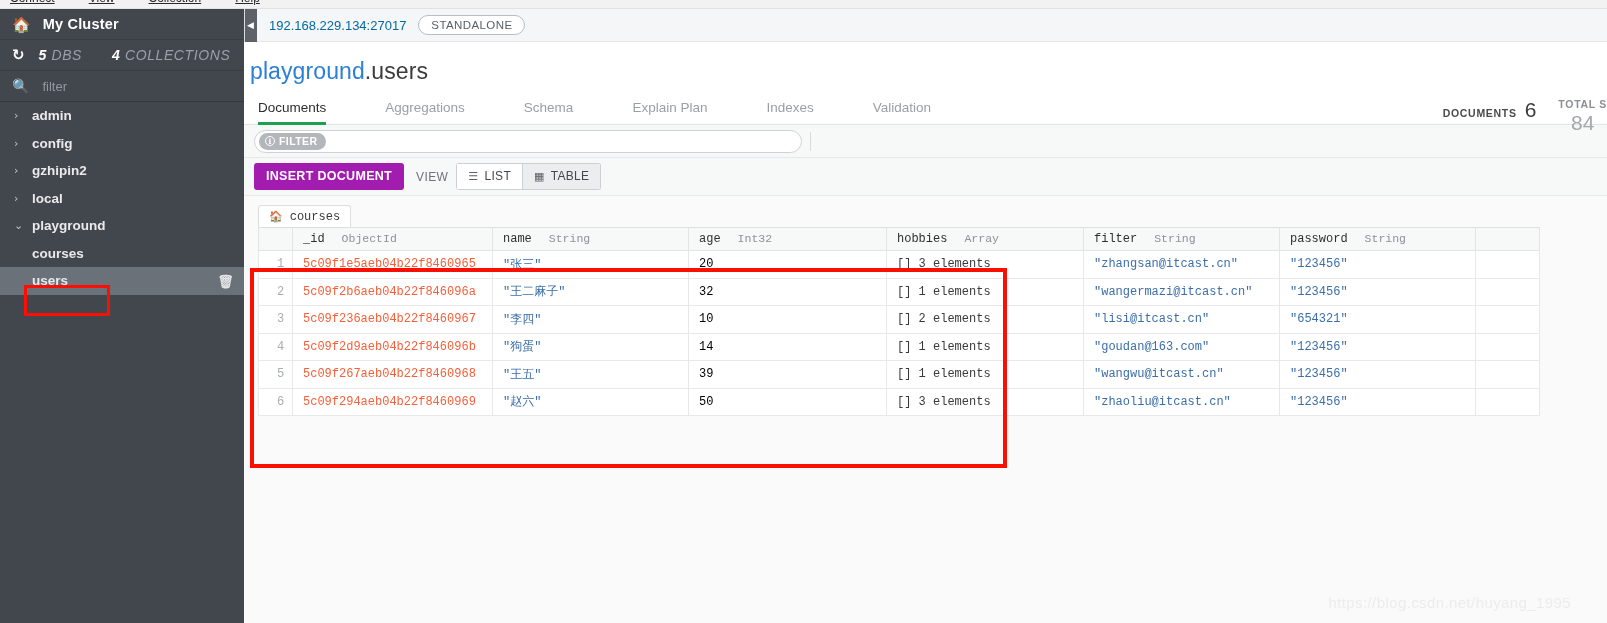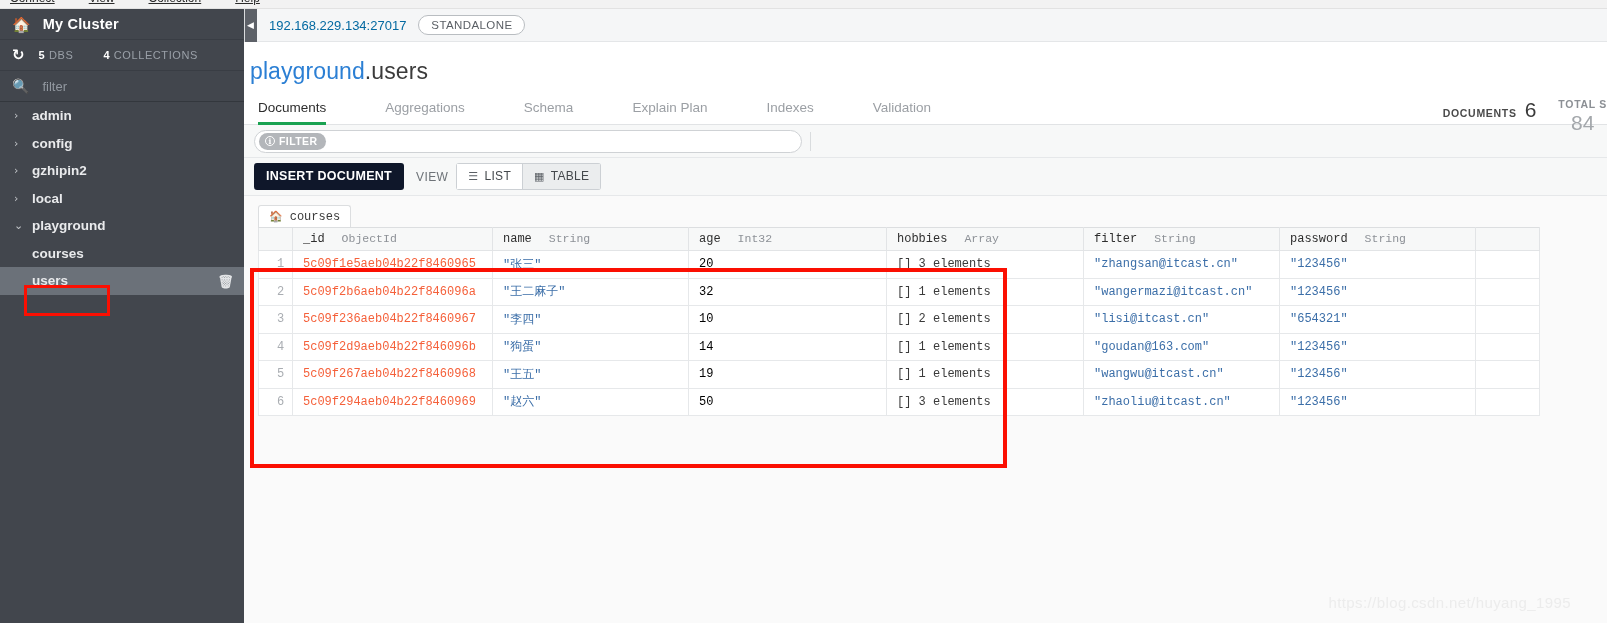--- a/index.html
+++ b/index.html
@@ -56,21 +56,21 @@
     height: 31px;
     display: flex; align-items: center;
     padding-left: 12px;
     background: #42464d;
     border-bottom: 1px solid #393d44;
   }
   .sb-stats .refresh-ico {
     font-size: 15px; color: #fff; margin-right: 14px; font-weight: bold;
     font-family: "DejaVu Sans", sans-serif;
   }
-  .sb-stats .stat { font-size: 11px; color: #9aa0a8; letter-spacing: .6px; }
+  .sb-stats .stat { font-size: 14px; color: #9aa0a8; letter-spacing: .6px; font-style: italic; }
   .sb-stats .stat b { color: #fff; font-weight: bold; }
   .sb-stats .stat.second { margin-left: 30px; }
 
   .sb-filter {
     height: 31px;
     display: flex; align-items: center;
     padding-left: 12px;
     background: #42464d;
     border-bottom: 1px solid #33373d;
   }
@@ -216,21 +216,21 @@
   }
 
   .toolbar {
     height: 38px;
     background: #f7f8f8;
     border-bottom: 1px solid #e6e8ea;
     display: flex; align-items: center;
     padding-left: 10px;
   }
   .btn-insert {
-    background: #0f172a; color: #fff;
+    background: #a21caf; color: #fff;
     font-size: 12.5px; font-weight: bold;
     letter-spacing: .3px;
     padding: 6px 12px 7px;
     border: none; border-radius: 3px;
     cursor: pointer;
   }
   .view-label {
     font-size: 12px; color: #6e7378;
     margin: 0 8px 0 12px;
     letter-spacing: .4px;
@@ -567,21 +567,21 @@
               <td class="v-int">14</td>
               <td class="v-arr">[] 1 elements</td>
               <td class="v-str">"goudan@163.com"</td>
               <td class="v-str">"123456"</td>
               <td class="empty-cell"></td>
             </tr>
             <tr>
               <td class="idx">5</td>
               <td class="v-oid">5c09f267aeb04b22f8460968</td>
               <td class="v-str">"王五"</td>
-              <td class="v-int">19</td>
+              <td class="v-int">39</td>
               <td class="v-arr">[] 1 elements</td>
               <td class="v-str">"wangwu@itcast.cn"</td>
               <td class="v-str">"123456"</td>
               <td class="empty-cell"></td>
             </tr>
             <tr>
               <td class="idx">6</td>
               <td class="v-oid">5c09f294aeb04b22f8460969</td>
               <td class="v-str">"赵六"</td>
               <td class="v-int">50</td>

